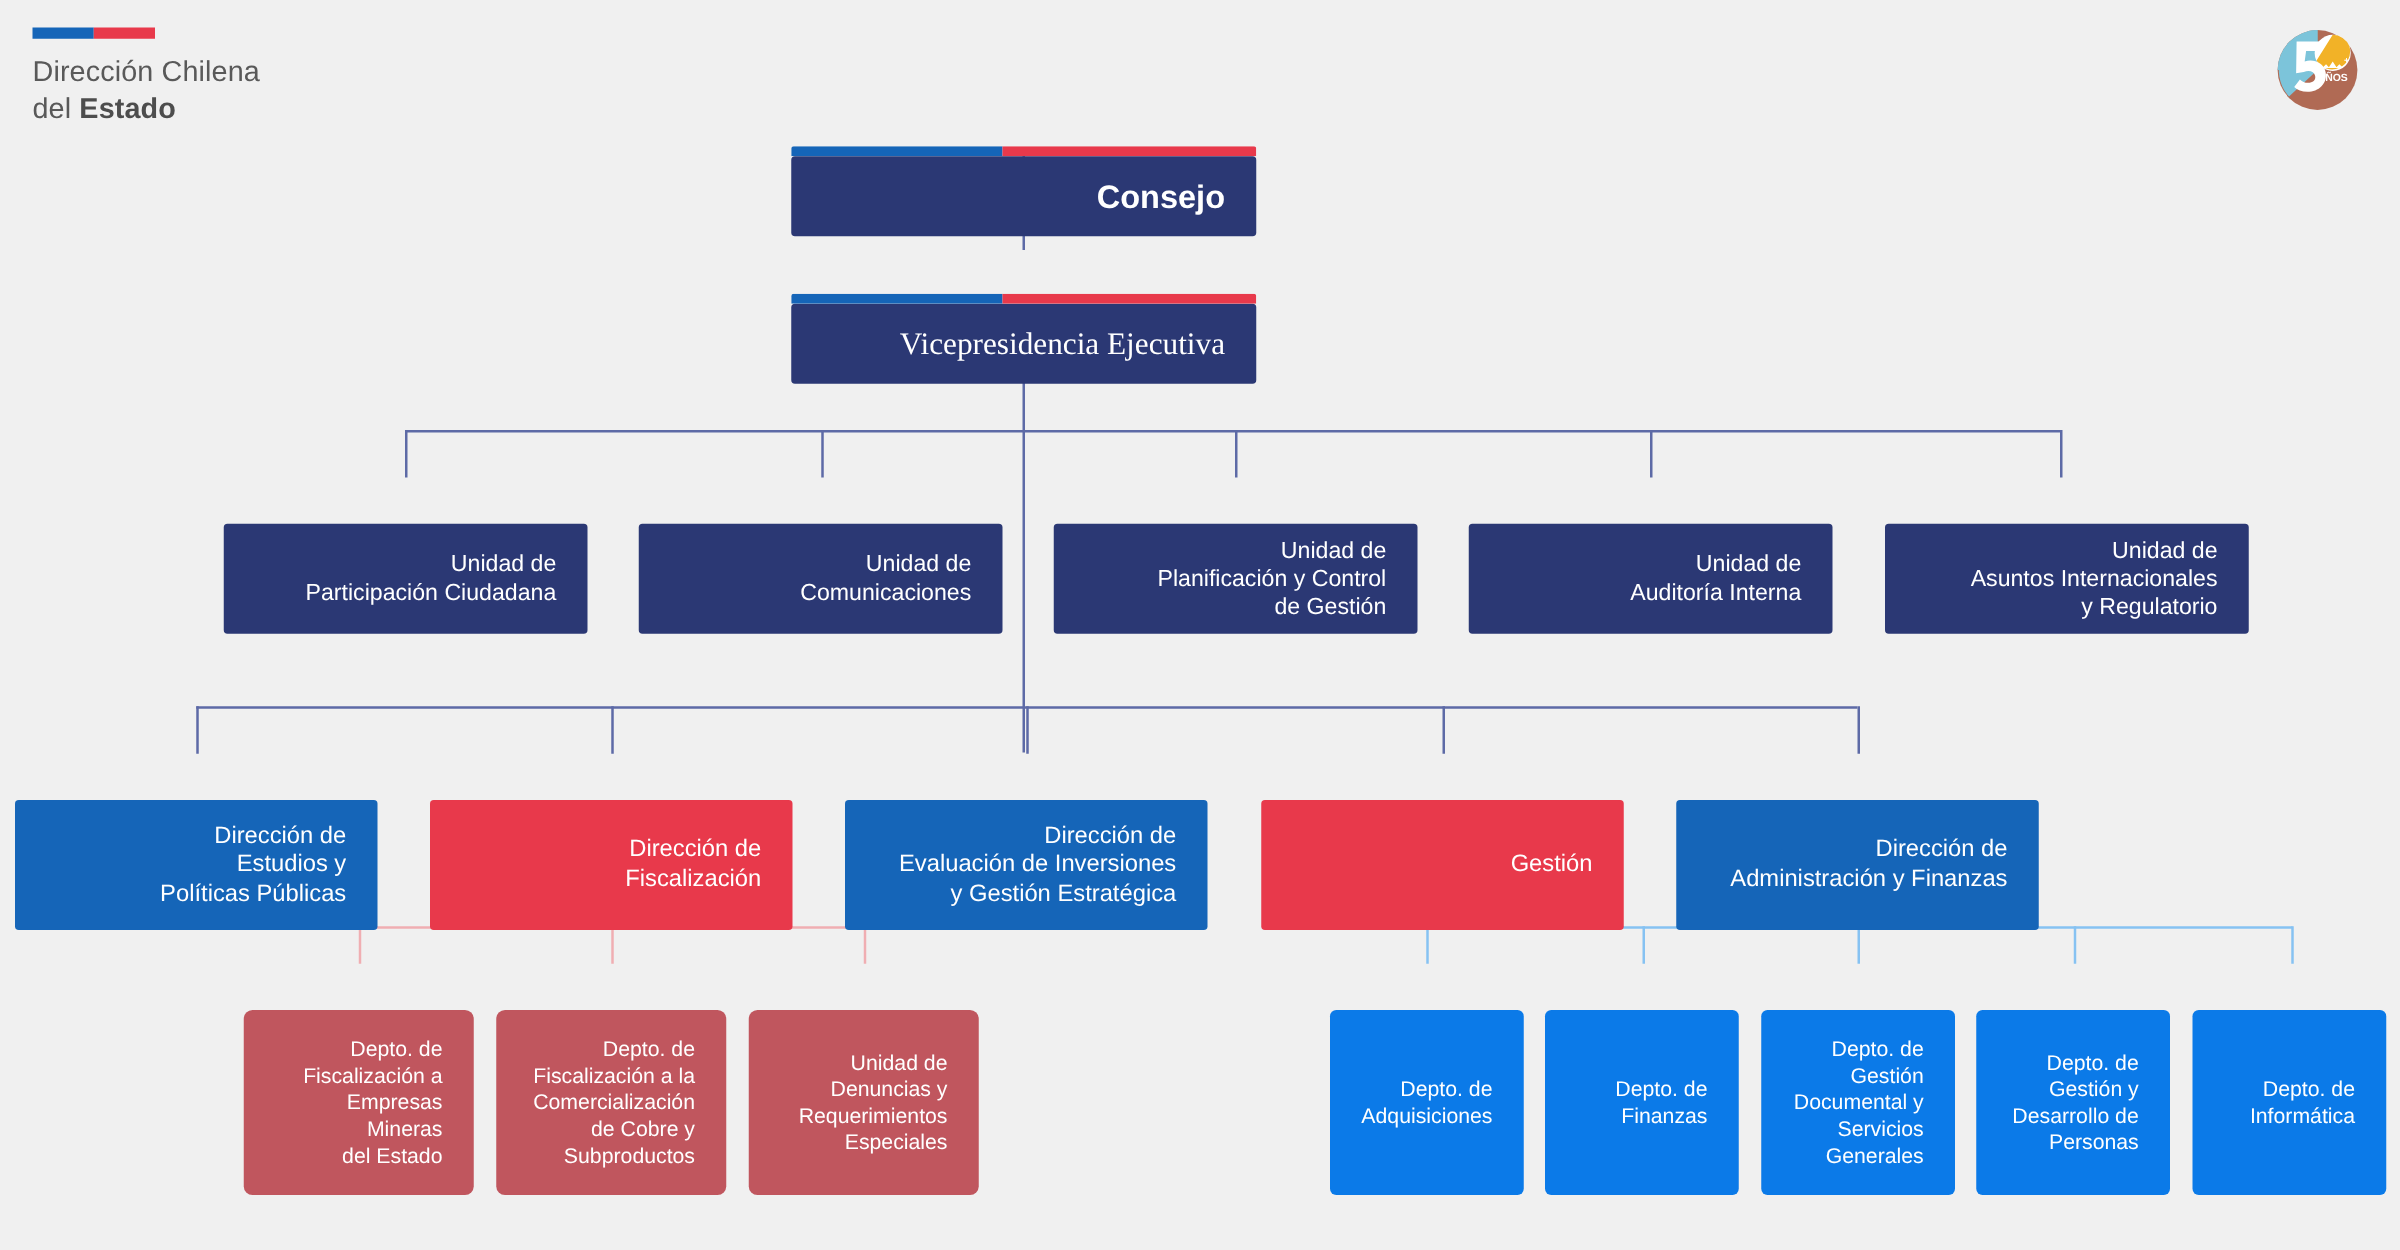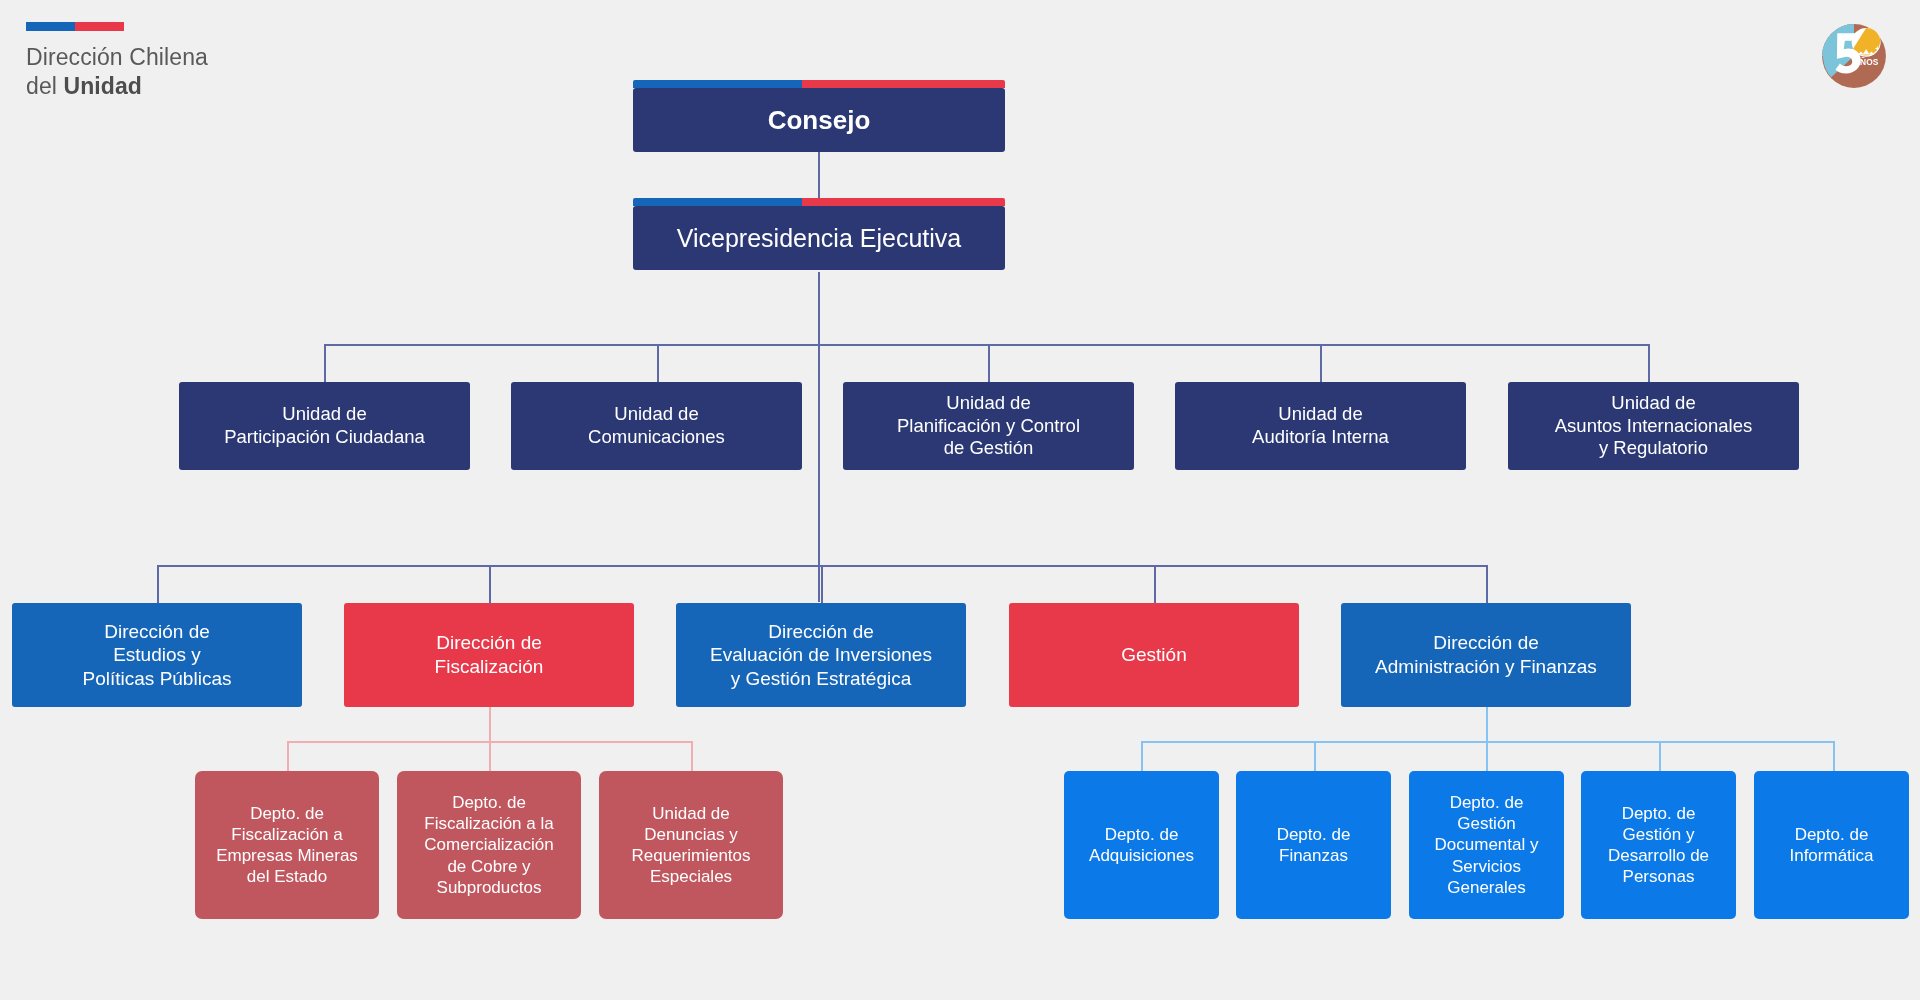--- a/index.html
+++ b/index.html
@@ -55,26 +55,27 @@
     height: 76px;
   }
 
   
   .node {
     position: absolute;
     box-sizing: border-box;
     display: flex;
     align-items: center;
     justify-content: center;
-    text-align: center;
+    text-align: right;
     color: #ffffff;
     border-radius: 3px;
-    padding: 4px 12px;
+    padding: 4px 25px;
     line-height: 1.24;
     z-index: 5;
+    margin-top: 37px;
   }
   .node .lbl { display: block; width: 100%; white-space: pre-line; }
 
   .navy     { background: #2b3874; }
   .blue     { background: #1565b8; }
   .red      { background: #e8394b; }
   .softred  { background: #c0565e; border-radius: 7px; }
   .brightblue { background: #0b7ae8; border-radius: 5px; }
 
   
@@ -85,21 +86,21 @@
     height: 8px;
     display: flex;
     border-radius: 2px 2px 0 0;
     overflow: hidden;
   }
   .stripe i { display: block; height: 100%; }
   .stripe .s-blue { width: 45.5%; background: #1565b8; }
   .stripe .s-red  { width: 54.5%; background: #e8394b; }
 
   .t-consejo  { font-size: 26px; font-weight: 700; }
-  .t-vice     { font-size: 25px; font-weight: 400; }
+  .t-vice     { font-size: 25px; font-weight: 400; font-family: Liberation Serif, serif; }
   .t-unit     { font-size: 18.5px; font-weight: 400; }
   .t-dir      { font-size: 19px;  font-weight: 400; }
   .t-dep      { font-size: 17px;  font-weight: 400; }
 
   
   .ln { position: absolute; z-index: 1; }
   .ln.v { width: 1.6px; }
   .ln.h { height: 1.6px; }
   .c-navy  { background: #5d6aa6; }
   .c-pink  { background: #f0aeb2; }
@@ -110,21 +111,21 @@
 
 <div id="chart">
 
   <div class="brand">
     <div class="flag-bar">
       <span class="flag-blue"></span>
       <span class="flag-red"></span>
     </div>
     <div class="brand-text">
       <div>Dirección Chilena</div>
-      <div><span>del </span><b>Unidad</b></div>
+      <div><span>del </span><b>Estado</b></div>
     </div>
   </div>
 
   <div class="anniv">
     <svg viewBox="0 0 100 100" width="76" height="76" aria-hidden="true">
       <circle cx="50" cy="50" r="42" fill="#b06a54"></circle>
       <path d="M50 8 A42 42 0 0 0 20 78 L50 50 Z" fill="#7cc4da"></path>
       <path d="M8 50 A42 42 0 0 1 50 8 L50 50 Z" fill="#7cc4da"></path>
       <path d="M28 20 L52 20 A40 40 0 0 1 60 28 L32 46 Z" fill="#7cc4da"></path>
       <circle cx="66" cy="32" r="19" fill="#ffffff"></circle>

